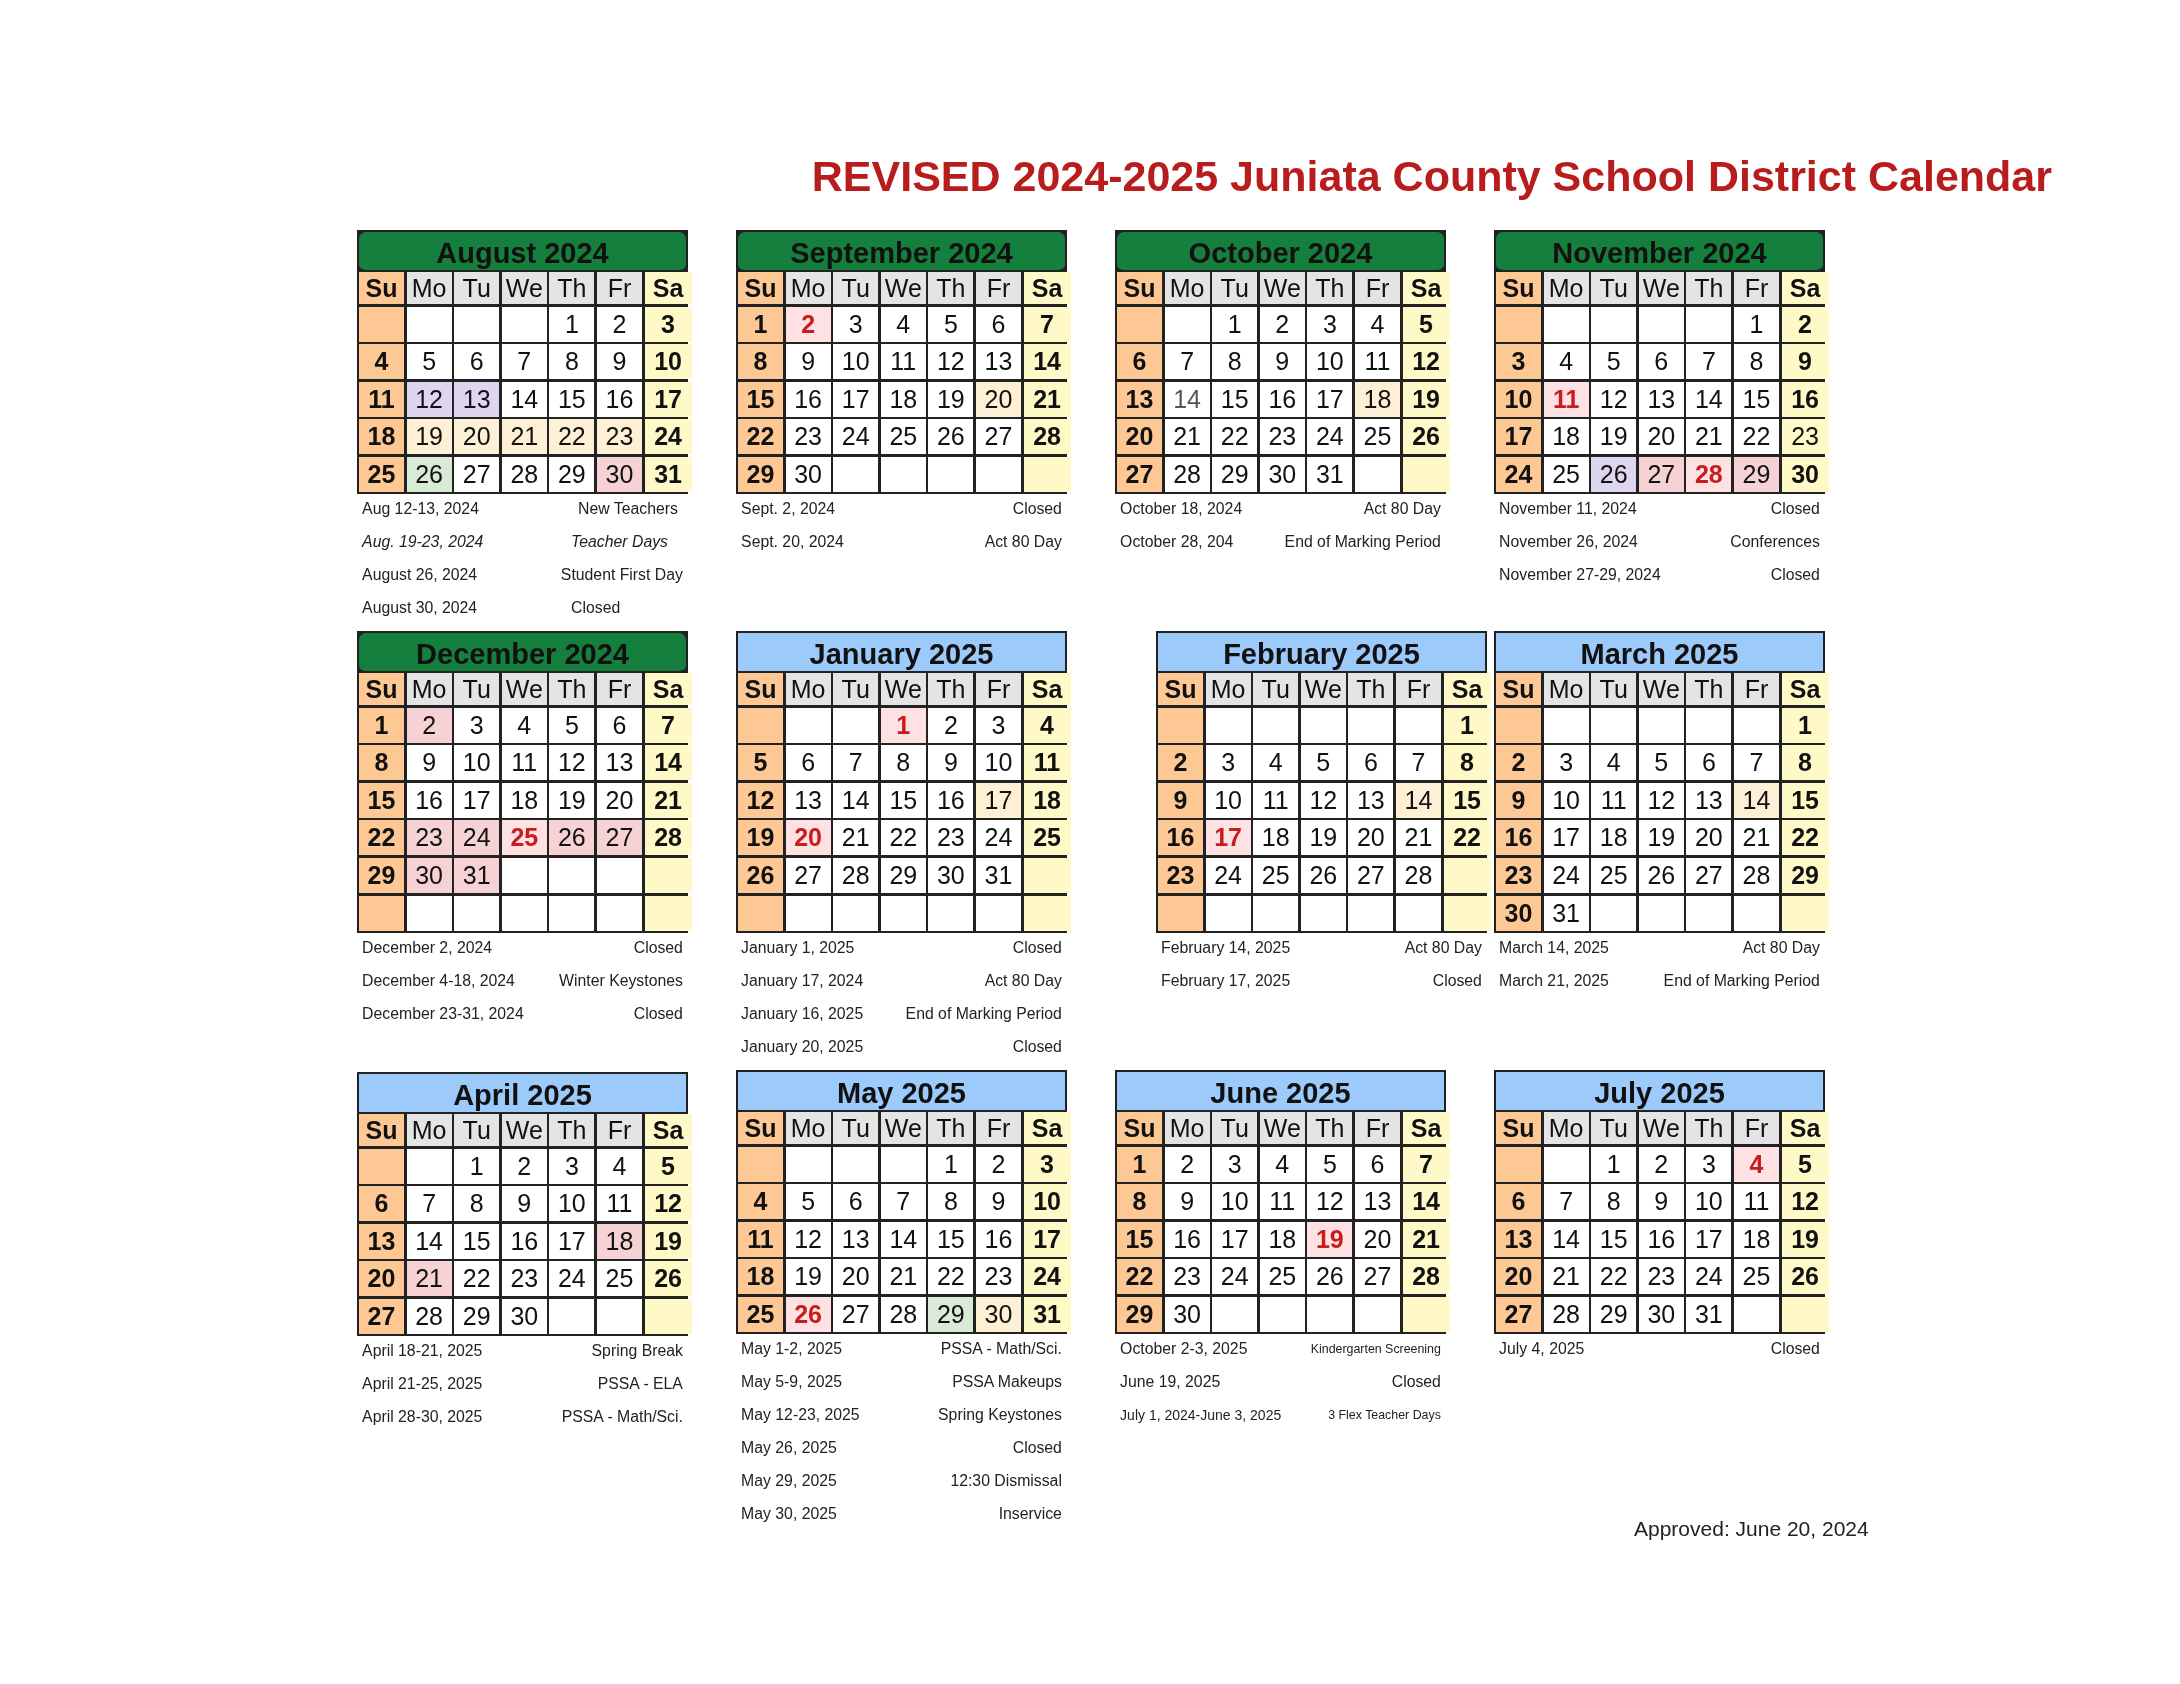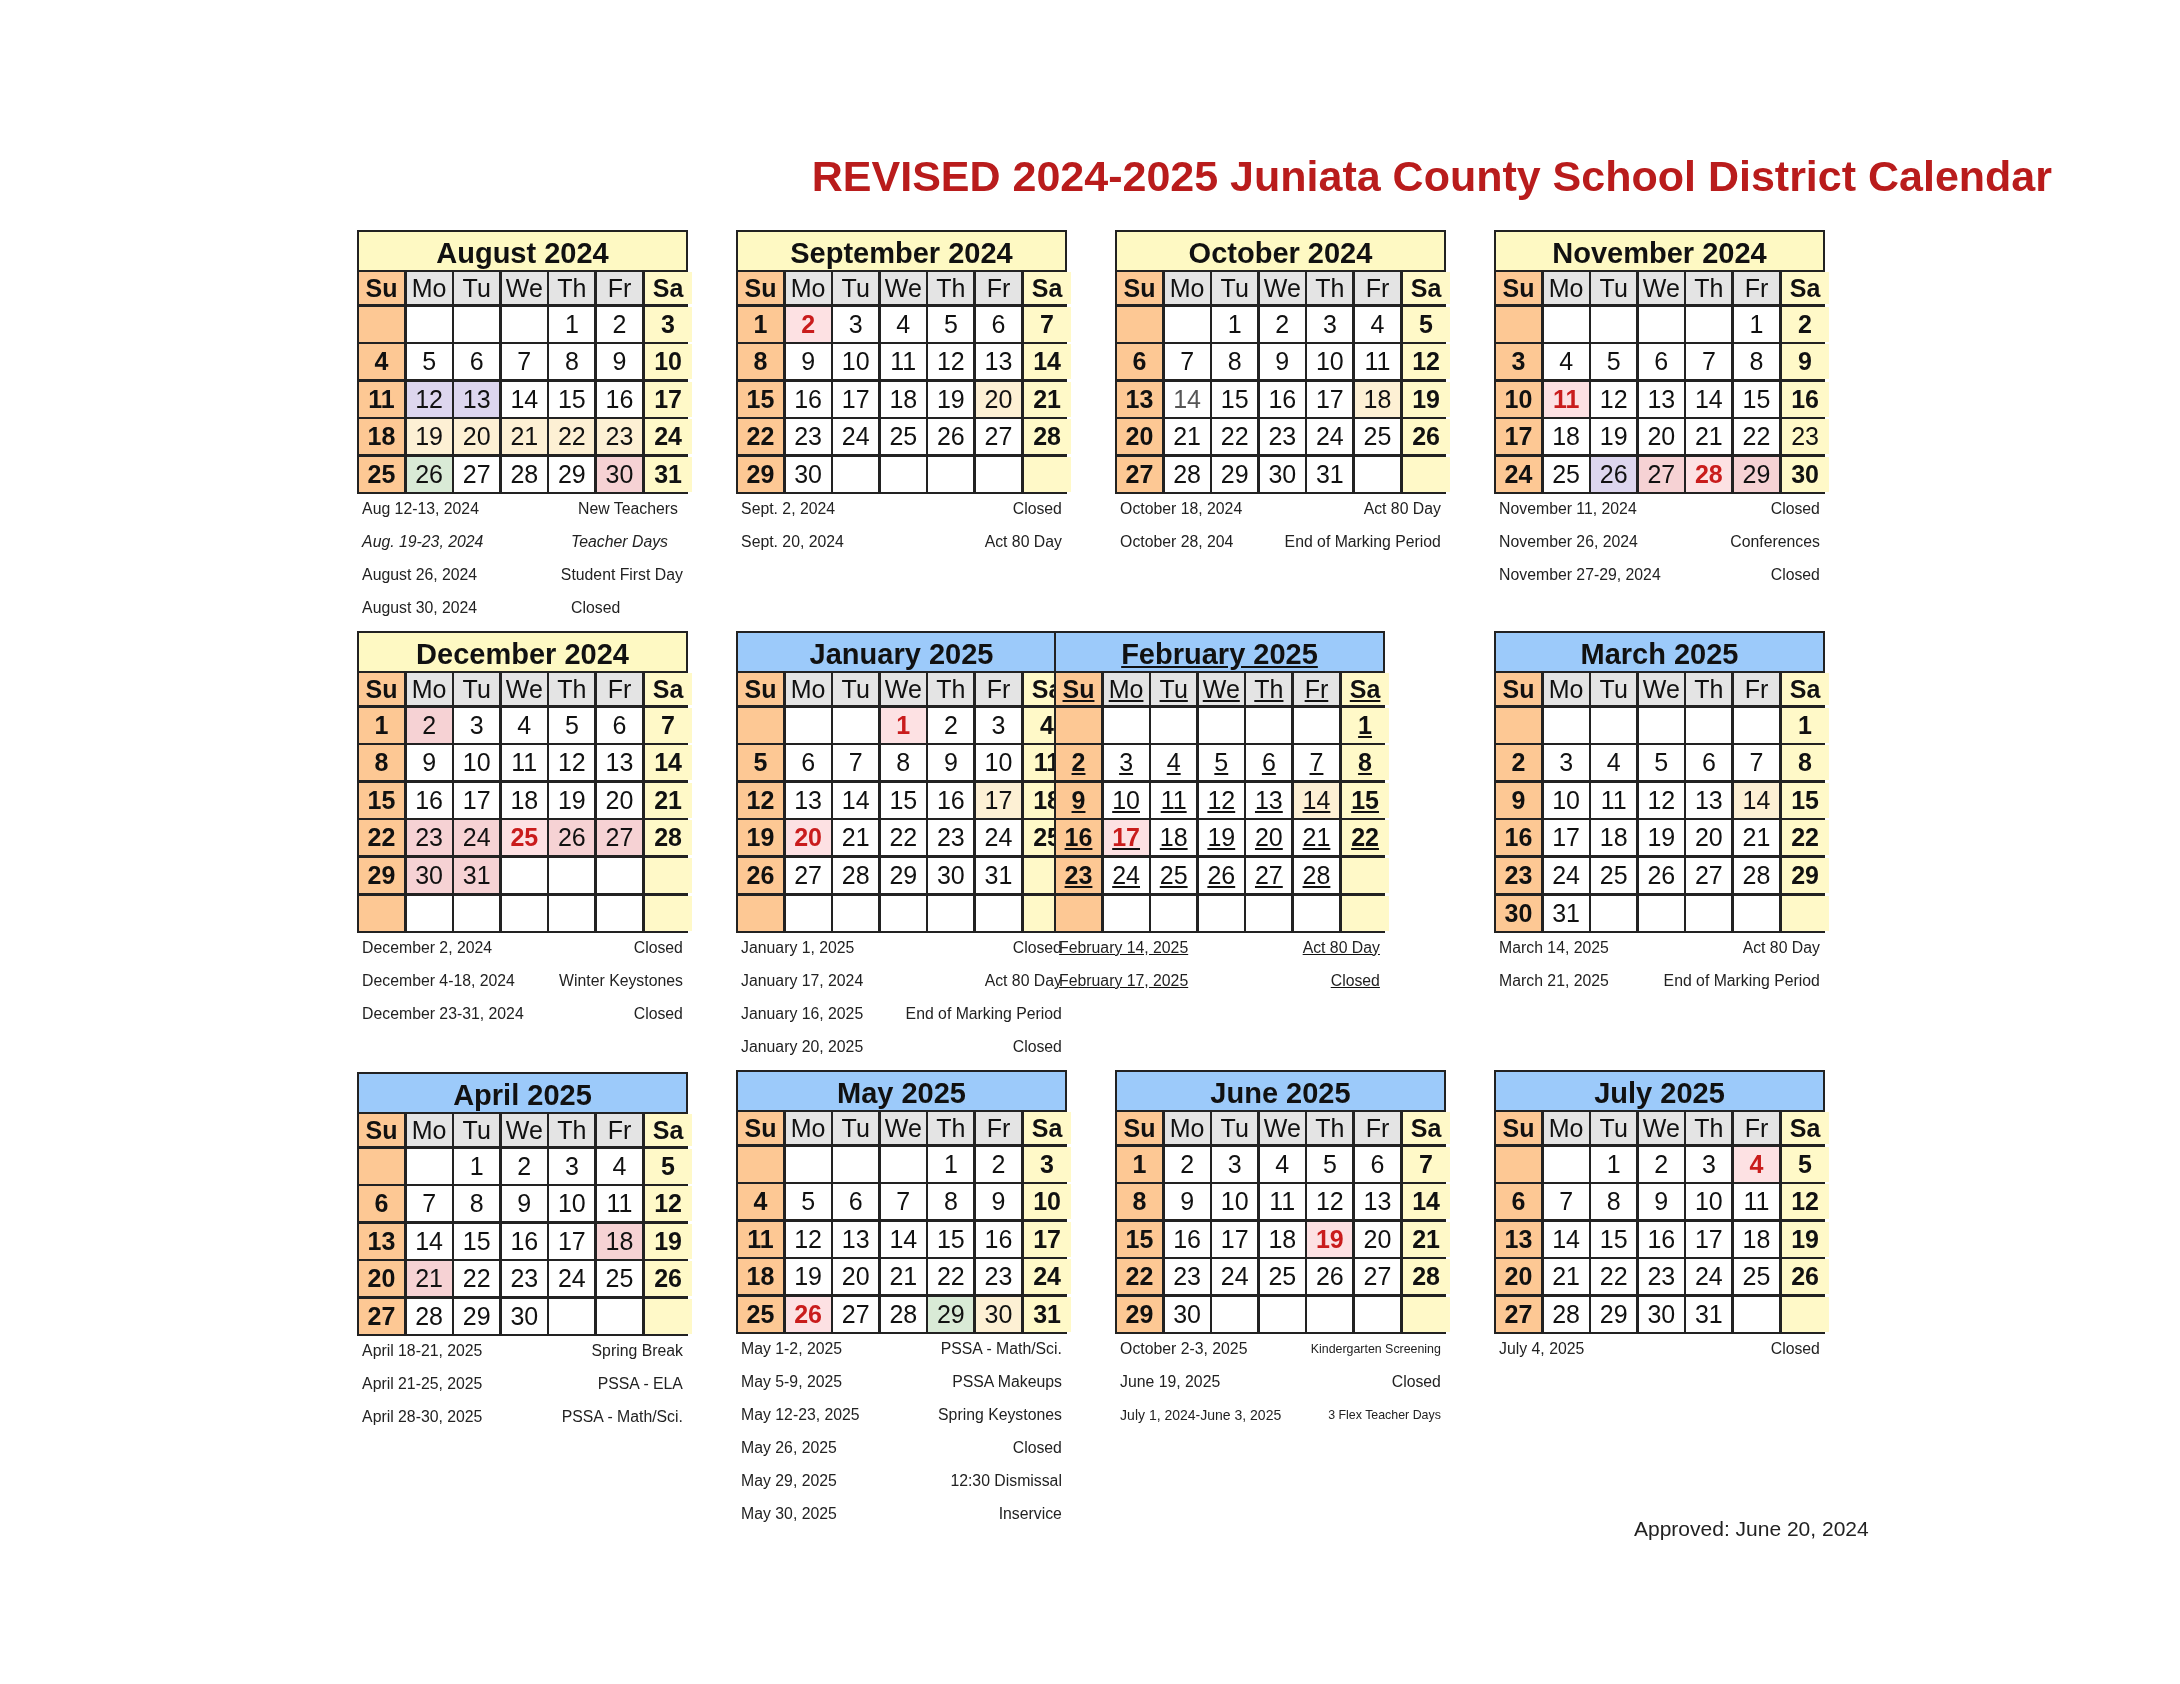--- a/index.html
+++ b/index.html
@@ -4,21 +4,21 @@
 <style>
   html, body { margin: 0; padding: 0; background: #ffffff; }
   body { width: 2181px; height: 1685px; position: relative; overflow: hidden;
          font-family: "Liberation Sans", sans-serif; color: #111; }
   .title { position: absolute; left: 0; top: 152px; width: 2052px; text-align: right;
            font-size: 43px; font-weight: bold; letter-spacing: 0px; color: #b91c1c; }
   .month { position: absolute; width: 331px; }
   .cal { border: 2.6px solid #222; box-sizing: border-box; background: #222; width: 331px; }
   .cal-head { height: 40px; line-height: 42px; text-align: center; font-weight: bold;
               font-size: 29px; color: #111; border-bottom: 2.6px solid #222; box-sizing: border-box; }
-  .cal-head.fall { background: #fef9c3; }
+  .cal-head.fall { background: #15803d; border-radius: 7px; }
   .cal-head.spring { background: #9ccafa; }
   .grid { display: grid; grid-template-columns: 45px repeat(5, 45px) 47px; gap: 2.6px; background: #222; }
   .dow, .cell { background: #fff; text-align: center; font-size: 25px; display: flex;
                 align-items: center; justify-content: center; color: #111; }
   .dow { height: 32px; background: #e4e4e4; }
   .cell { height: 35px; }
   .su { background: #fdc894 !important; font-weight: bold; }
   .sa { background: #fff9c8 !important; font-weight: bold; }
   .nb { font-weight: normal !important; }
   .c-lav { background: #ddd6ee !important; }
@@ -428,21 +428,21 @@
         <div class="ev">
           <span class="d">January 16, 2025</span>
           <span class="l">End of Marking Period</span>
         </div>
         <div class="ev">
           <span class="d">January 20, 2025</span>
           <span class="l">Closed</span>
         </div>
       </div>
     </div>
-    <div class="month" style="left: 1054px; top: 631px; text-decoration: underline;">
+    <div class="month" style="left: 1156px; top: 631px;">
       <div class="cal">
         <div class="cal-head spring">February 2025</div>
         <div class="grid">
           <div class="dow su">Su</div>
           <div class="dow">Mo</div>
           <div class="dow">Tu</div>
           <div class="dow">We</div>
           <div class="dow">Th</div>
           <div class="dow">Fr</div>
           <div class="dow sa">Sa</div>

